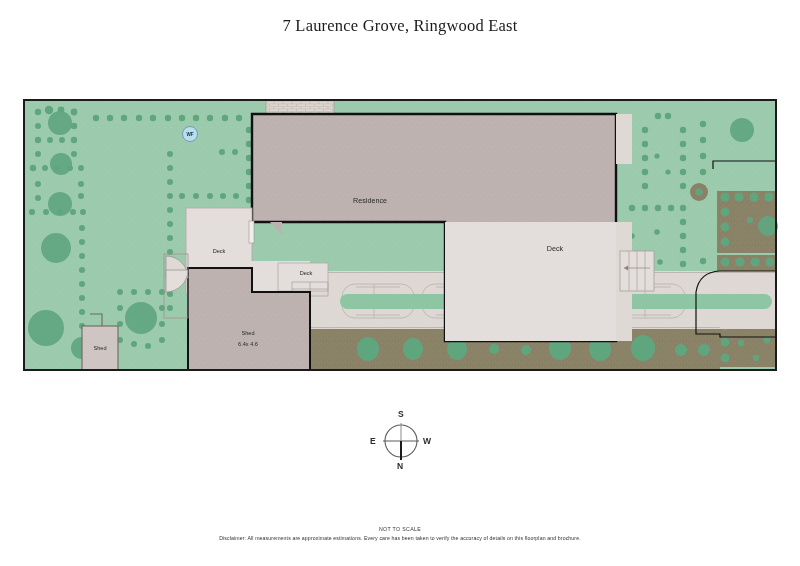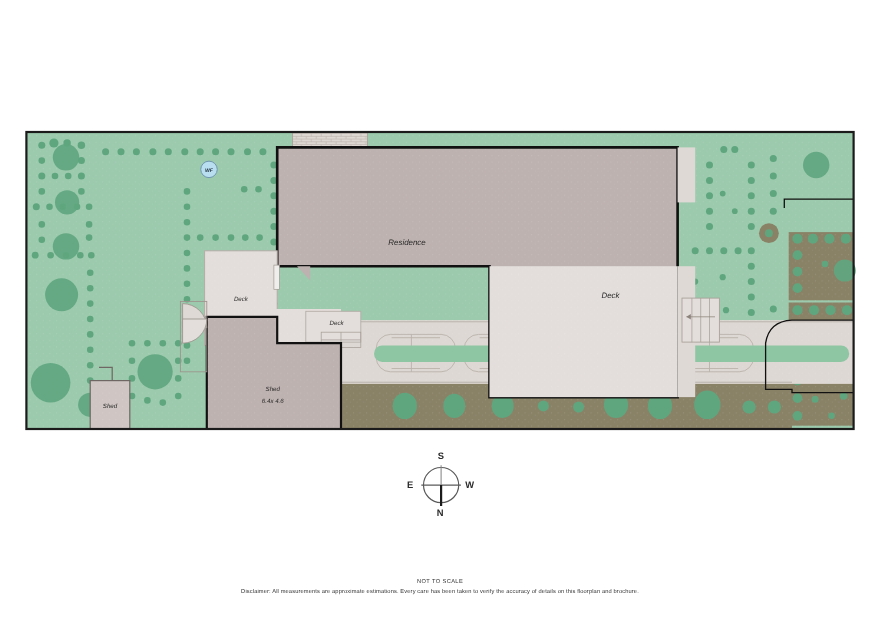--- a/index.html
+++ b/index.html
@@ -33,24 +33,23 @@
     font-family: "Liberation Serif", serif;
     font-size: 16.5px;
     letter-spacing: 0.2px;
     color: #1b1b1b;
     white-space: nowrap;
   }
   
   #plan-wrap {
     position: absolute;
     left: 20px;
-    top: 116px;
+    top: 96px;
     width: 760px;
     height: 278px;
-    font-style: italic;
   }
   #plan-svg { display: block; }
 
   
   #compass {
     position: absolute;
     left: 368px;
     top: 408px;
     width: 66px;
     height: 66px;
@@ -96,20 +95,21 @@
   }
   .lbl-room { font-size: 7.2px; }
   .lbl-small { font-size: 5.6px; }
   .lbl-wf { font-size: 4.6px; fill: #22323f; font-weight: bold; }
 </style>
 </head>
 <body>
 
 <div id="page">
 
+  <div id="title">7 Laurence Grove, Ringwood East</div>
 
   <div id="plan-wrap">
     <svg id="plan-svg" width="760" height="278" viewBox="0 0 760 278" xmlns="http://www.w3.org/2000/svg">
       <defs>
         <pattern id="noise" width="6" height="6" patternUnits="userSpaceOnUse">
           <rect width="6" height="6" fill="none"></rect>
           <circle cx="1.5" cy="1.5" r="0.35" fill="#ffffff" opacity="0.30"></circle>
           <circle cx="4.5" cy="3.5" r="0.3" fill="#ffffff" opacity="0.22"></circle>
         </pattern>
         <pattern id="brickpat" width="9" height="5" patternUnits="userSpaceOnUse">

